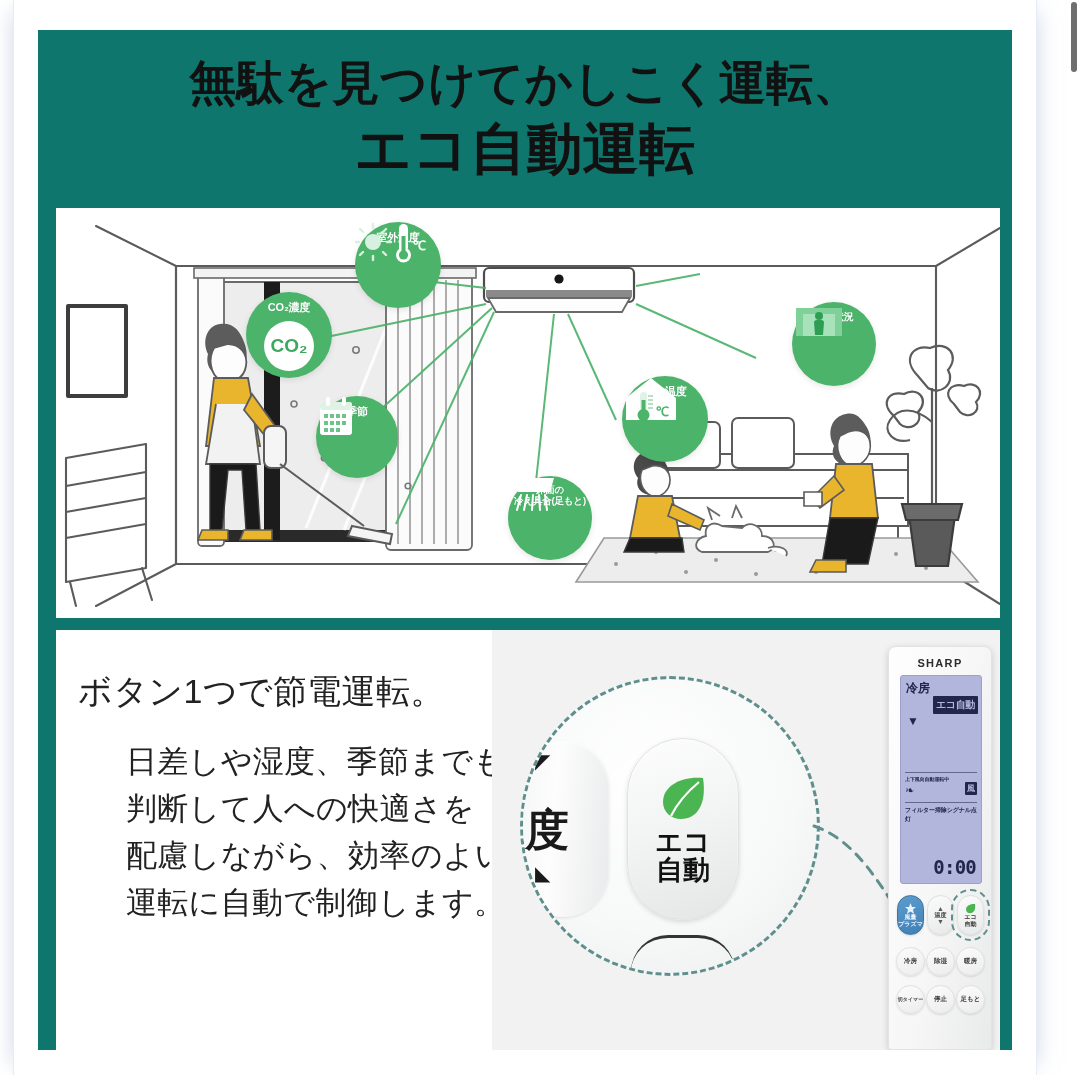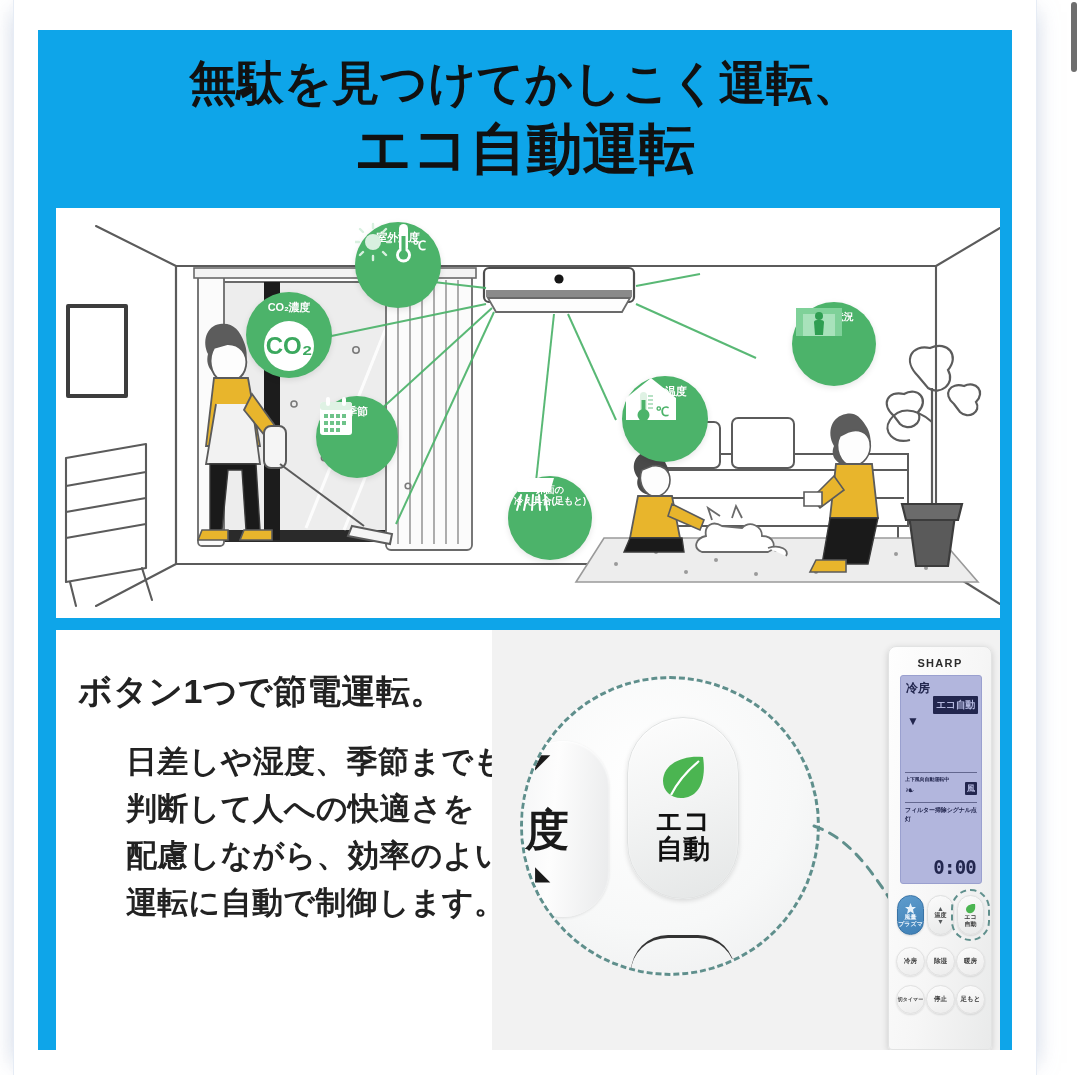--- a/index.html
+++ b/index.html
@@ -20,21 +20,21 @@
   }
   
   #card{
     position:absolute;left:14px;top:0px;width:1022px;height:1075px;
     background:#ffffff;
     box-shadow:0 0 0 1px #e6ecf5, 10px 0 22px -12px rgba(150,165,200,.55),
                -10px 0 22px -12px rgba(150,165,200,.55);
   }
   #card-inner{
     position:absolute;left:24px;top:30px;width:974px;height:1020px;
-    background:#0ea5e9;overflow:hidden;
+    background:#0f766e;overflow:hidden;
   }
   
   #title-block{
     position:absolute;left:0;top:22px;width:974px;text-align:center;
     color:#111;font-weight:bold;letter-spacing:.02em;
   }
   .title-line{font-size:47px;line-height:1.30;white-space:nowrap;}
   .title-line.l2{font-size:56px;}
 
   
@@ -67,21 +67,21 @@
   }
 
   
   #bottom{
     position:absolute;left:18px;top:600px;width:944px;height:420px;
   }
   #bottom-left{
     position:absolute;left:0;top:0;width:436px;height:420px;background:#fff;
   }
   .para{
-    color:#222;font-weight:bold;letter-spacing:.01em;
+    color:#222;font-weight:normal;letter-spacing:.01em;
   }
   #lead{
     position:absolute;left:22px;top:40px;width:400px;
     font-size:34px;line-height:1.25;
   }
   #body-text{
     position:absolute;left:22px;top:108px;width:404px;
     font-size:31px;line-height:1.52;margin-left:48px;
   }
   #bottom-right{
@@ -106,21 +106,21 @@
     border-radius:46px;
     background:linear-gradient(95deg,#f4f5f6 0%,#fdfdfd 40%,#e9eaeb 100%);
     box-shadow:inset 0 1px 2px rgba(255,255,255,.9),0 1px 3px rgba(0,0,0,.10);
   }
   #temp-stub-label{
     position:absolute;left:2px;top:122px;font-size:44px;font-weight:bold;color:#1a1a1a;
   }
   #temp-arrow-up{position:absolute;left:12px;top:70px;font-size:20px;color:#1a1a1a;}
   #temp-arrow-dn{position:absolute;left:12px;top:182px;font-size:20px;color:#1a1a1a;}
   #eco-btn{
-    position:absolute;left:104px;top:38px;width:112px;height:182px;
+    position:absolute;left:104px;top:59px;width:112px;height:182px;
     border-radius:56px;
     background:linear-gradient(160deg,#fdfdfd 0%,#f3f4f4 45%,#e4e6e6 100%);
     box-shadow:0 2px 5px rgba(0,0,0,.13),inset 0 1px 2px rgba(255,255,255,.95);
     border:1px solid #e0e2e2;
     display:flex;flex-direction:column;align-items:center;justify-content:center;
     box-sizing:border-box;
   }
   #eco-btn-label{
     font-size:27px;font-weight:bold;color:#111;line-height:1.05;text-align:center;
     margin-top:6px;
@@ -366,21 +366,21 @@
           <path d="M498 106 L478 292"></path>
           <path d="M512 106 L560 212"></path>
           <path d="M580 78 L644 66"></path>
           <path d="M580 96 L700 150"></path>
         </g>
       </svg>
 
       <div class="badge" id="badge-co2" style="left:190px;top:84px;width:86px;height:86px;">
         <div class="btxt">CO₂濃度</div>
         <div class="bicon">
-          <div class="pill" style="width:50px;height:50px;font-size:24px;">CO₂</div>
+          <div class="pill" style="width:50px;height:50px;font-size:19px;">CO₂</div>
         </div>
       </div>
 
       <div class="badge" id="badge-outdoor" style="left:299px;top:14px;width:86px;height:86px;">
         <div class="btxt">室外温度</div>
         <div class="bicon">
           <svg width="74" height="42" viewBox="0 0 74 42">
             <g fill="#d8f0df">
               <circle cx="18" cy="20" r="8"></circle>
               <g stroke="#d8f0df" stroke-width="2.4" stroke-linecap="round">

